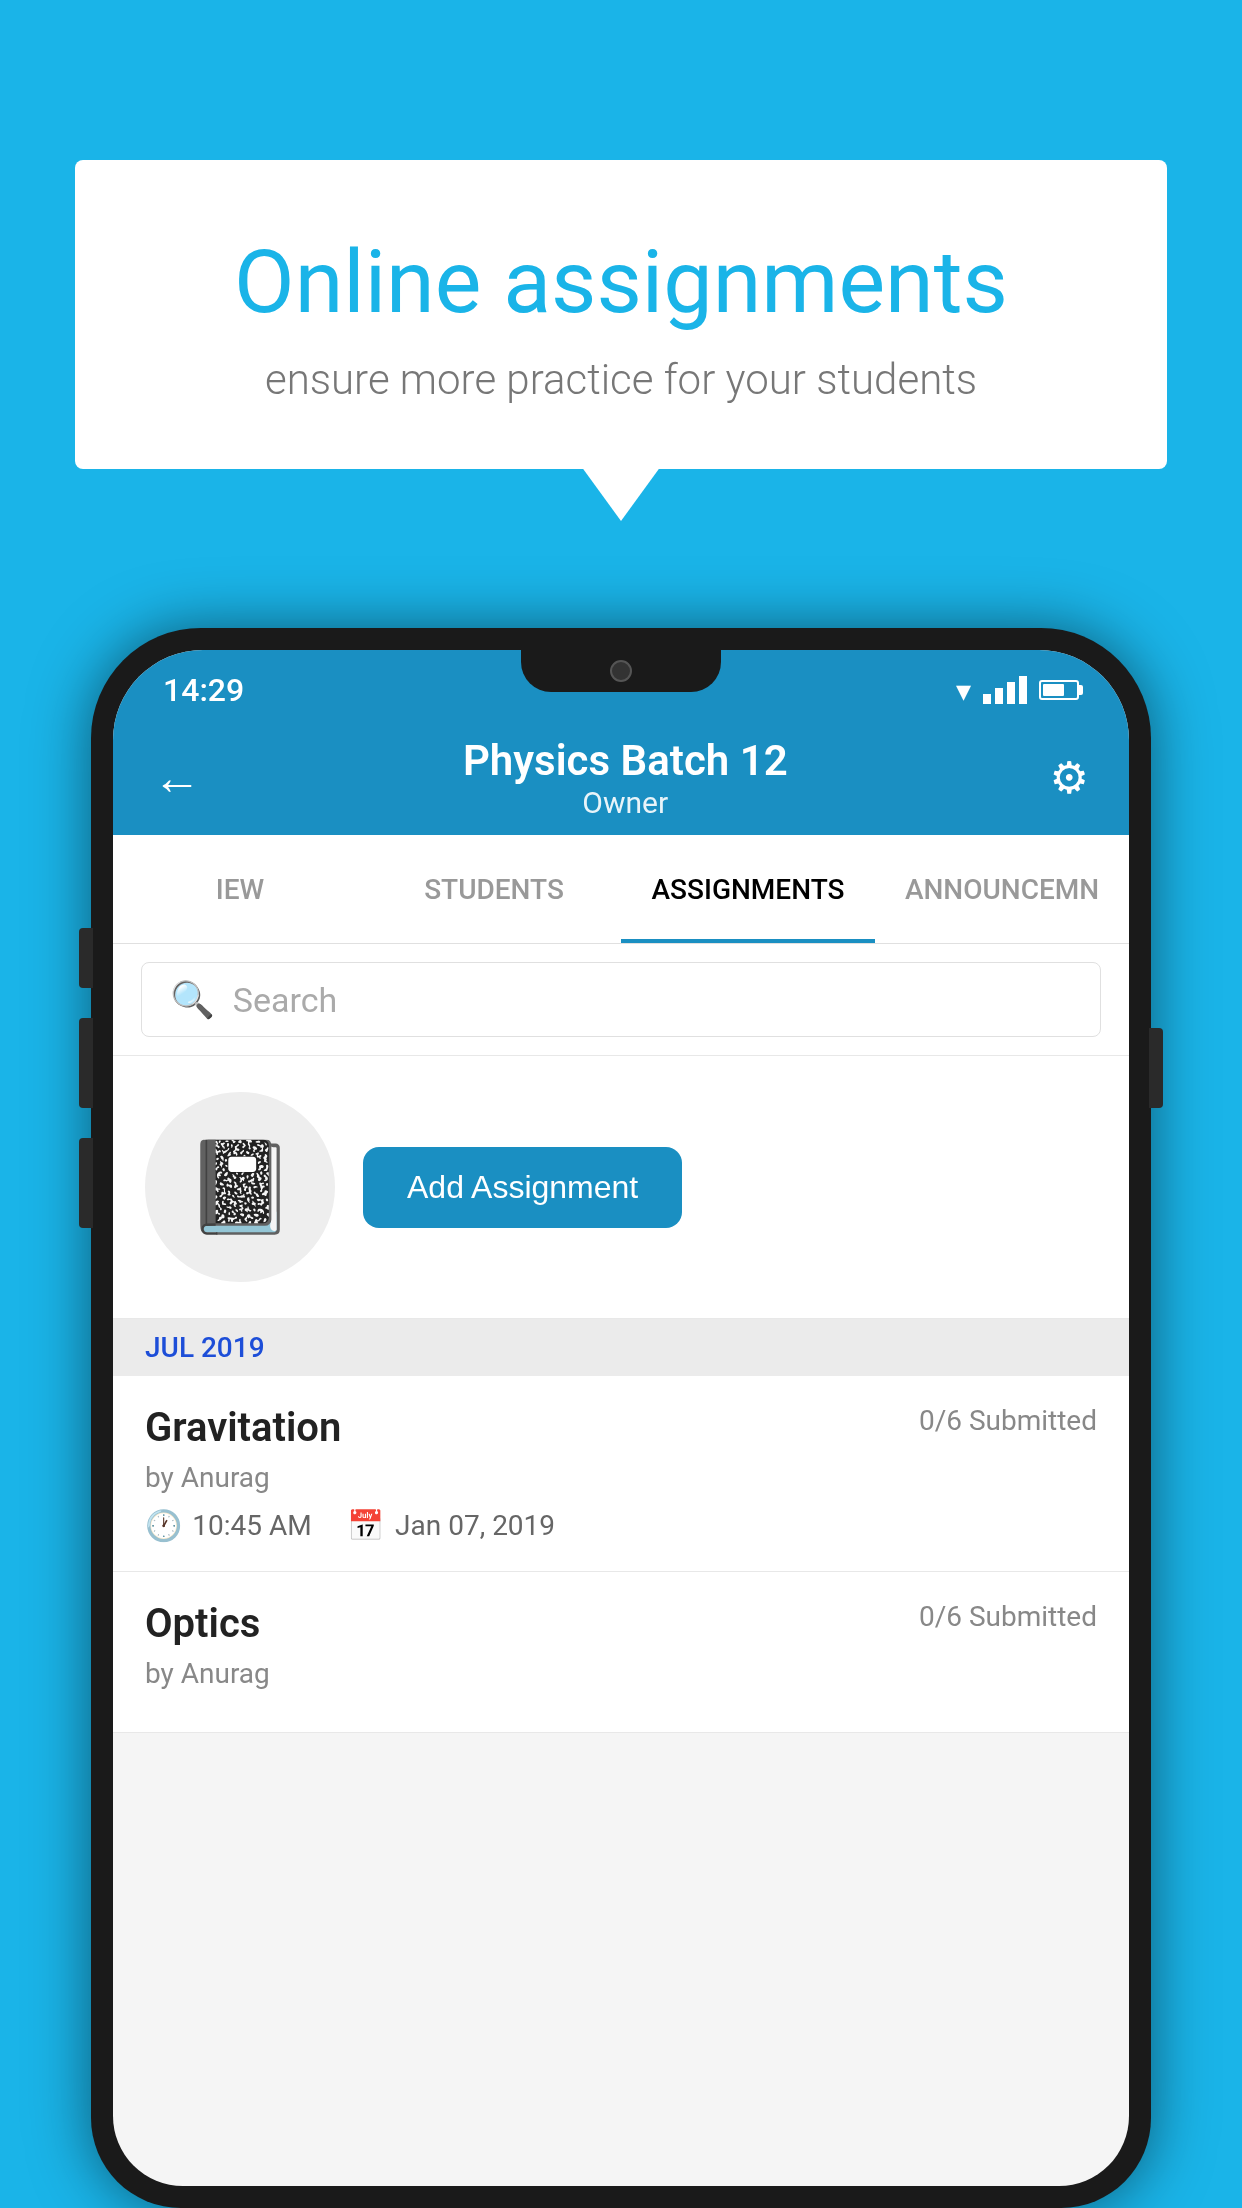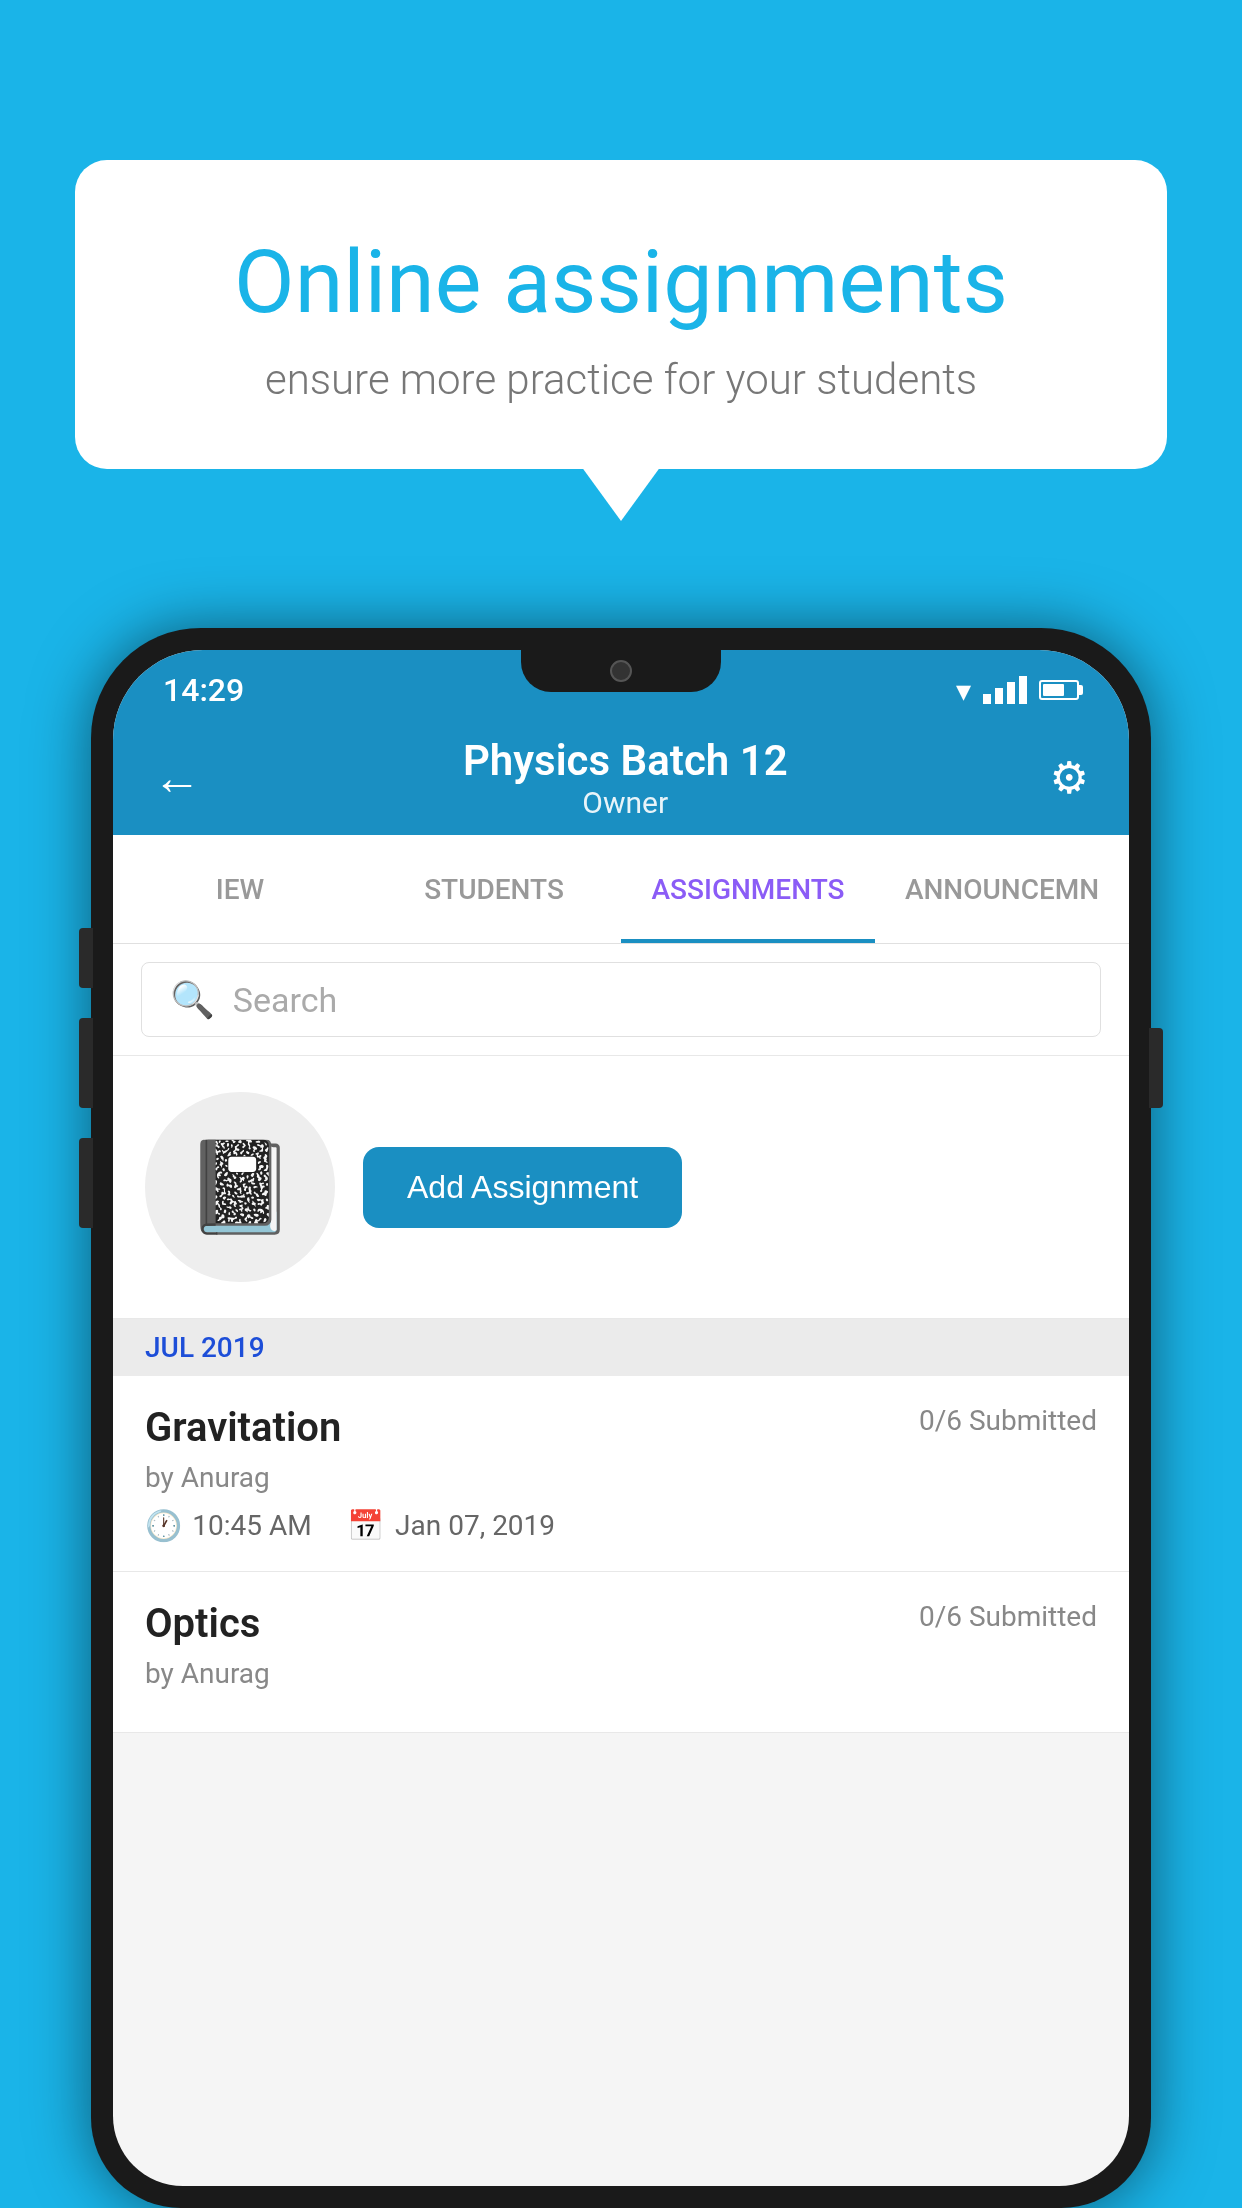--- a/index.html
+++ b/index.html
@@ -15,21 +15,21 @@
     
     .speech-bubble-container {
       position: absolute;
       top: 160px;
       left: 75px;
       right: 75px;
       z-index: 10;
     }
     .speech-bubble {
       background: white;
-      border-radius: 32px;
+      border-radius: 8px;
       padding: 70px 120px 65px;
       position: relative;
     }
     .speech-bubble::after {
       content: '';
       position: absolute;
       bottom: -52px;
       left: 50%;
       transform: translateX(-50%);
       width: 0;
@@ -201,21 +201,21 @@
       display: flex;
       align-items: center;
       justify-content: center;
       font-size: 28px;
       color: #999;
       font-weight: 500;
       position: relative;
       cursor: pointer;
     }
     .tab-item.active {
-      color: #8b5cf6;
+      color: #000000;
     }
     .tab-item.active::after {
       content: '';
       position: absolute;
       bottom: 0;
       left: 0;
       right: 0;
       height: 4px;
       background: #1a8fc2;
     }

